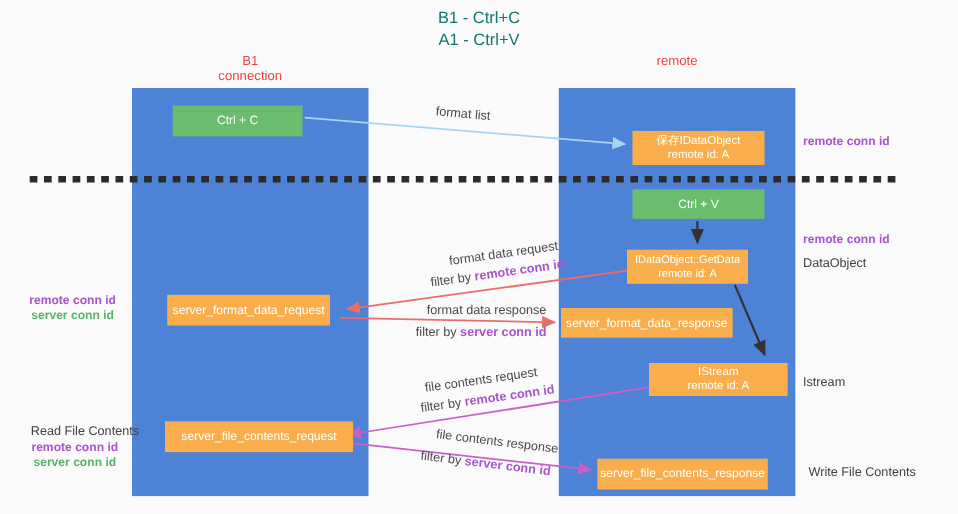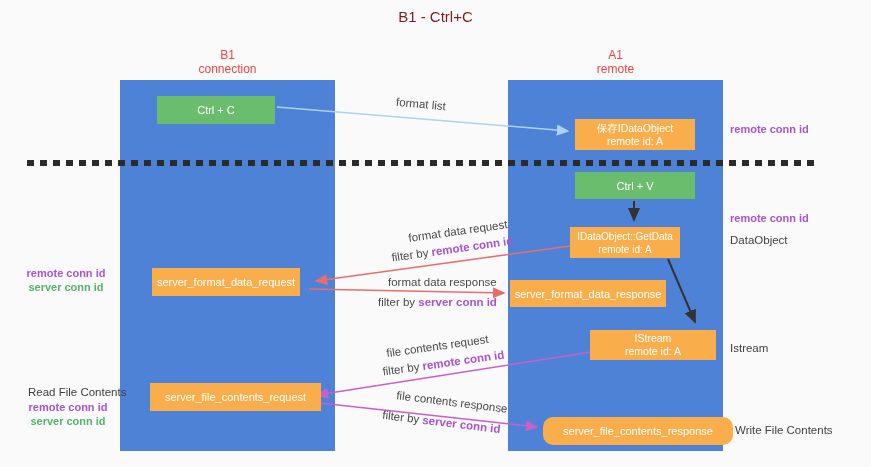--- a/index.html
+++ b/index.html
@@ -10,21 +10,21 @@
   .canvas{
     position:relative;
     width:871px;height:467px;
     background:#fafafa;
     overflow:hidden;
   }
   .abs{position:absolute;}
   .title{
     left:0;top:7px;width:871px;
     text-align:center;
-    font-size:15px;color:#7f1d1d;line-height:20px;
+    font-size:15px;color:#0f766e;line-height:20px;
   }
   .col-header{
     text-align:center;
     font-size:12px;color:#ef4444;line-height:14px;
   }
   .lifeline{
     background:var(--lifeline-blue,#4d82d6);
   }
   .node{
     display:flex;align-items:center;justify-content:center;
@@ -48,28 +48,28 @@
   .side-bold{font-size:11px;font-weight:bold;white-space:nowrap;line-height:14px;z-index:2;}
   svg.overlay{position:absolute;left:0;top:0;z-index:2;pointer-events:none;}
 </style>
 </head>
 <body>
 
 <div class="canvas">
 
   <div class="abs title">
     <div>B1 - Ctrl+C</div>
+    <div>A1 - Ctrl+V</div>
   </div>
 
   <div class="abs col-header" style="left:120px;top:48px;width:215px;">
     <div>B1</div>
     <div>connection</div>
   </div>
   <div class="abs col-header" style="left:508px;top:48px;width:215px;">
-    <div>A1</div>
     <div>remote</div>
   </div>
 
   <div class="abs lifeline" style="left:120px;top:80px;width:215px;height:371px;"></div>
   <div class="abs lifeline" style="left:508px;top:80px;width:215px;height:371px;"></div>
 
   <svg class="overlay" width="871" height="467">
     <defs>
       <marker id="mh-blue" markerWidth="9" markerHeight="8" refX="7" refY="3.5" orient="auto">
         <path d="M0,0 L8,3.5 L0,7 z" fill="#a8d4f2"></path>
@@ -127,21 +127,21 @@
 
   <div class="abs node orange two-line" style="left:590px;top:330px;width:126px;height:30px;font-size:10.5px;">
     <span>IStream</span>
     <span>remote id: A</span>
   </div>
 
   <div class="abs node orange" style="left:150px;top:383px;width:171px;height:28px;">
     <span>server_file_contents_request</span>
   </div>
 
-  <div class="abs node orange" style="left:543px;top:417px;width:190px;height:28px;border-radius:10px;">
+  <div class="abs node orange" style="left:543px;top:417px;width:155px;height:28px;">
     <span>server_file_contents_response</span>
   </div>
 
   <div class="abs flow-label rot-p5" style="left:396px;top:98px;">
     <span>format list</span>
   </div>
 
   <div class="abs flow-label rot-n8" style="left:408px;top:225px;">
     <span>format data request</span>
   </div>

